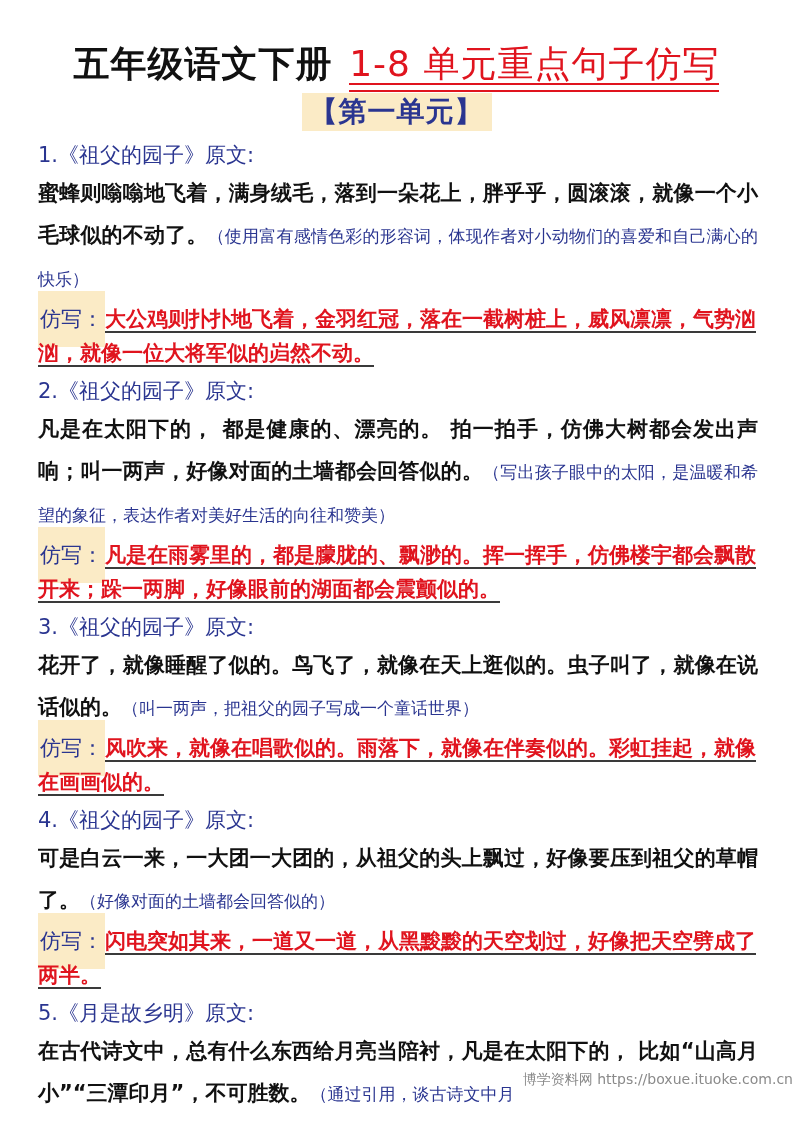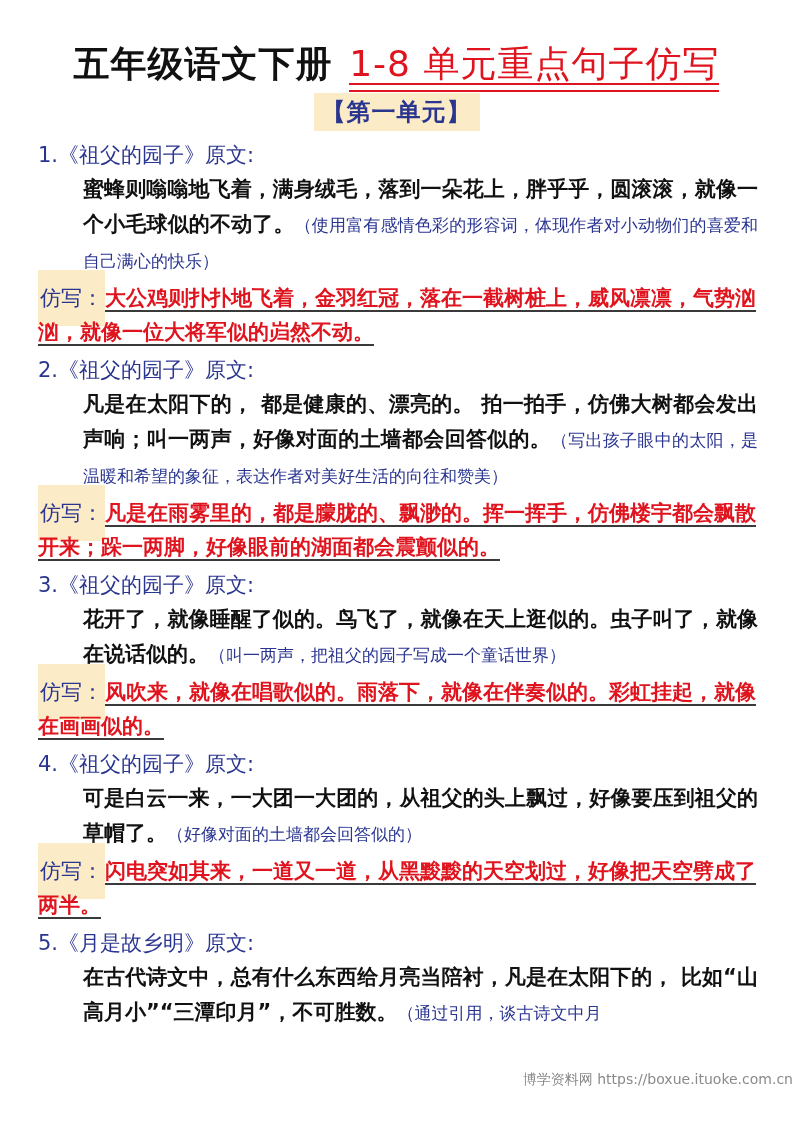--- a/index.html
+++ b/index.html
@@ -26,33 +26,32 @@
   }
   .title-red::after {
     content: ""; position: absolute; left: 0; right: 0; bottom: -4px;
     border-top: 2px solid #e0141e; border-bottom: 2px solid #e0141e; height: 5px;
   }
 
   
   .unit-wrap { position: absolute; left: 0; top: 93px; width: 793px; text-align: center; }
   .unit-badge {
     display: inline-block; background: #fbebc6; color: #2a3590;
-    font-size: 24px; font-weight: bold; padding: 2px 8px; line-height: 34px;
+    font-size: 28px; font-weight: bold; padding: 2px 8px; line-height: 34px;
     letter-spacing: 1px;
   }
 
   
   .content { position: absolute; left: 38px; top: 138px; width: 720px; }
   .item-heading {
     color: #2a3590; font-size: 21px; line-height: 34px; height: 34px; white-space: nowrap;
   }
   .orig {
-    font-size: 21px; line-height: 35px; color: #111111; text-align: justify;
+    font-size: 21px; line-height: 42px; color: #111111; text-align: justify;
     font-weight: bold;
-    margin-left: 45px;
   }
   .note { color: #2a3590; font-size: 17px; font-weight: normal; }
   .imit {
     font-size: 21px; line-height: 34px; margin-top: 2px; margin-bottom: 4px;
   }
   .imit-label {
     background: #fbebc6; color: #2a3590; font-weight: normal; padding: 16px 2px;
   }
   .imit-text {
     color: #e0141e; font-weight: bold;

